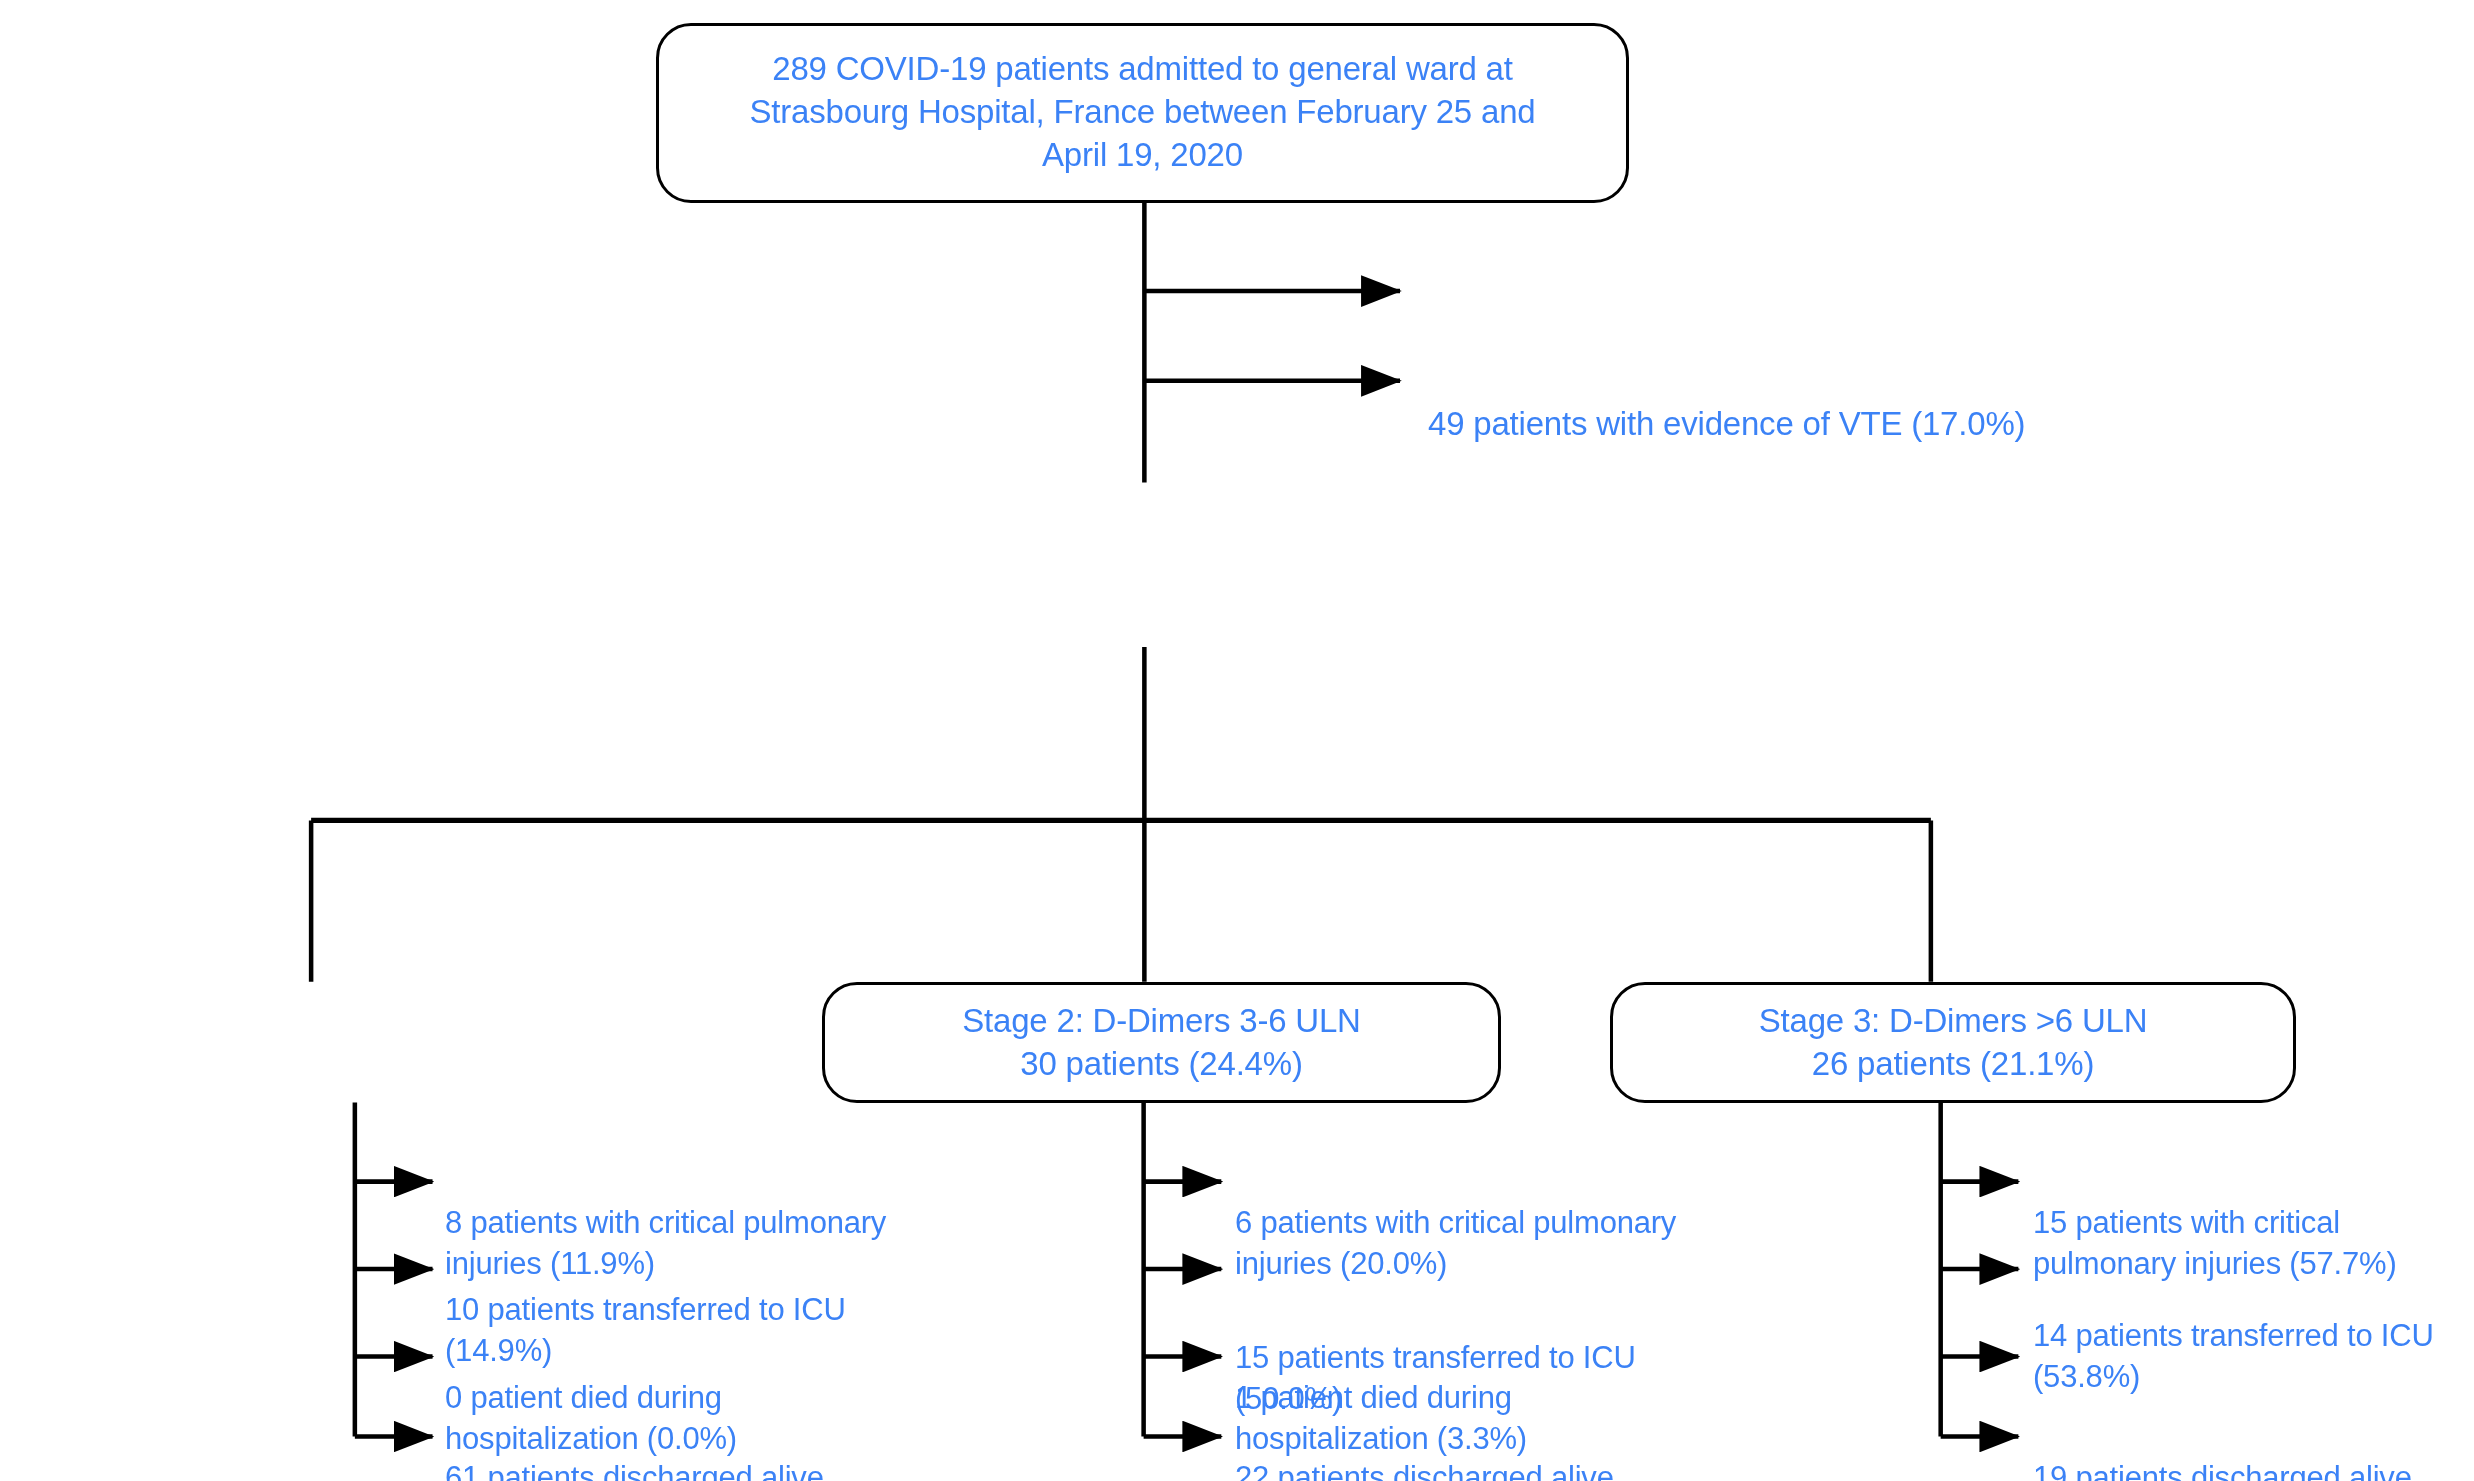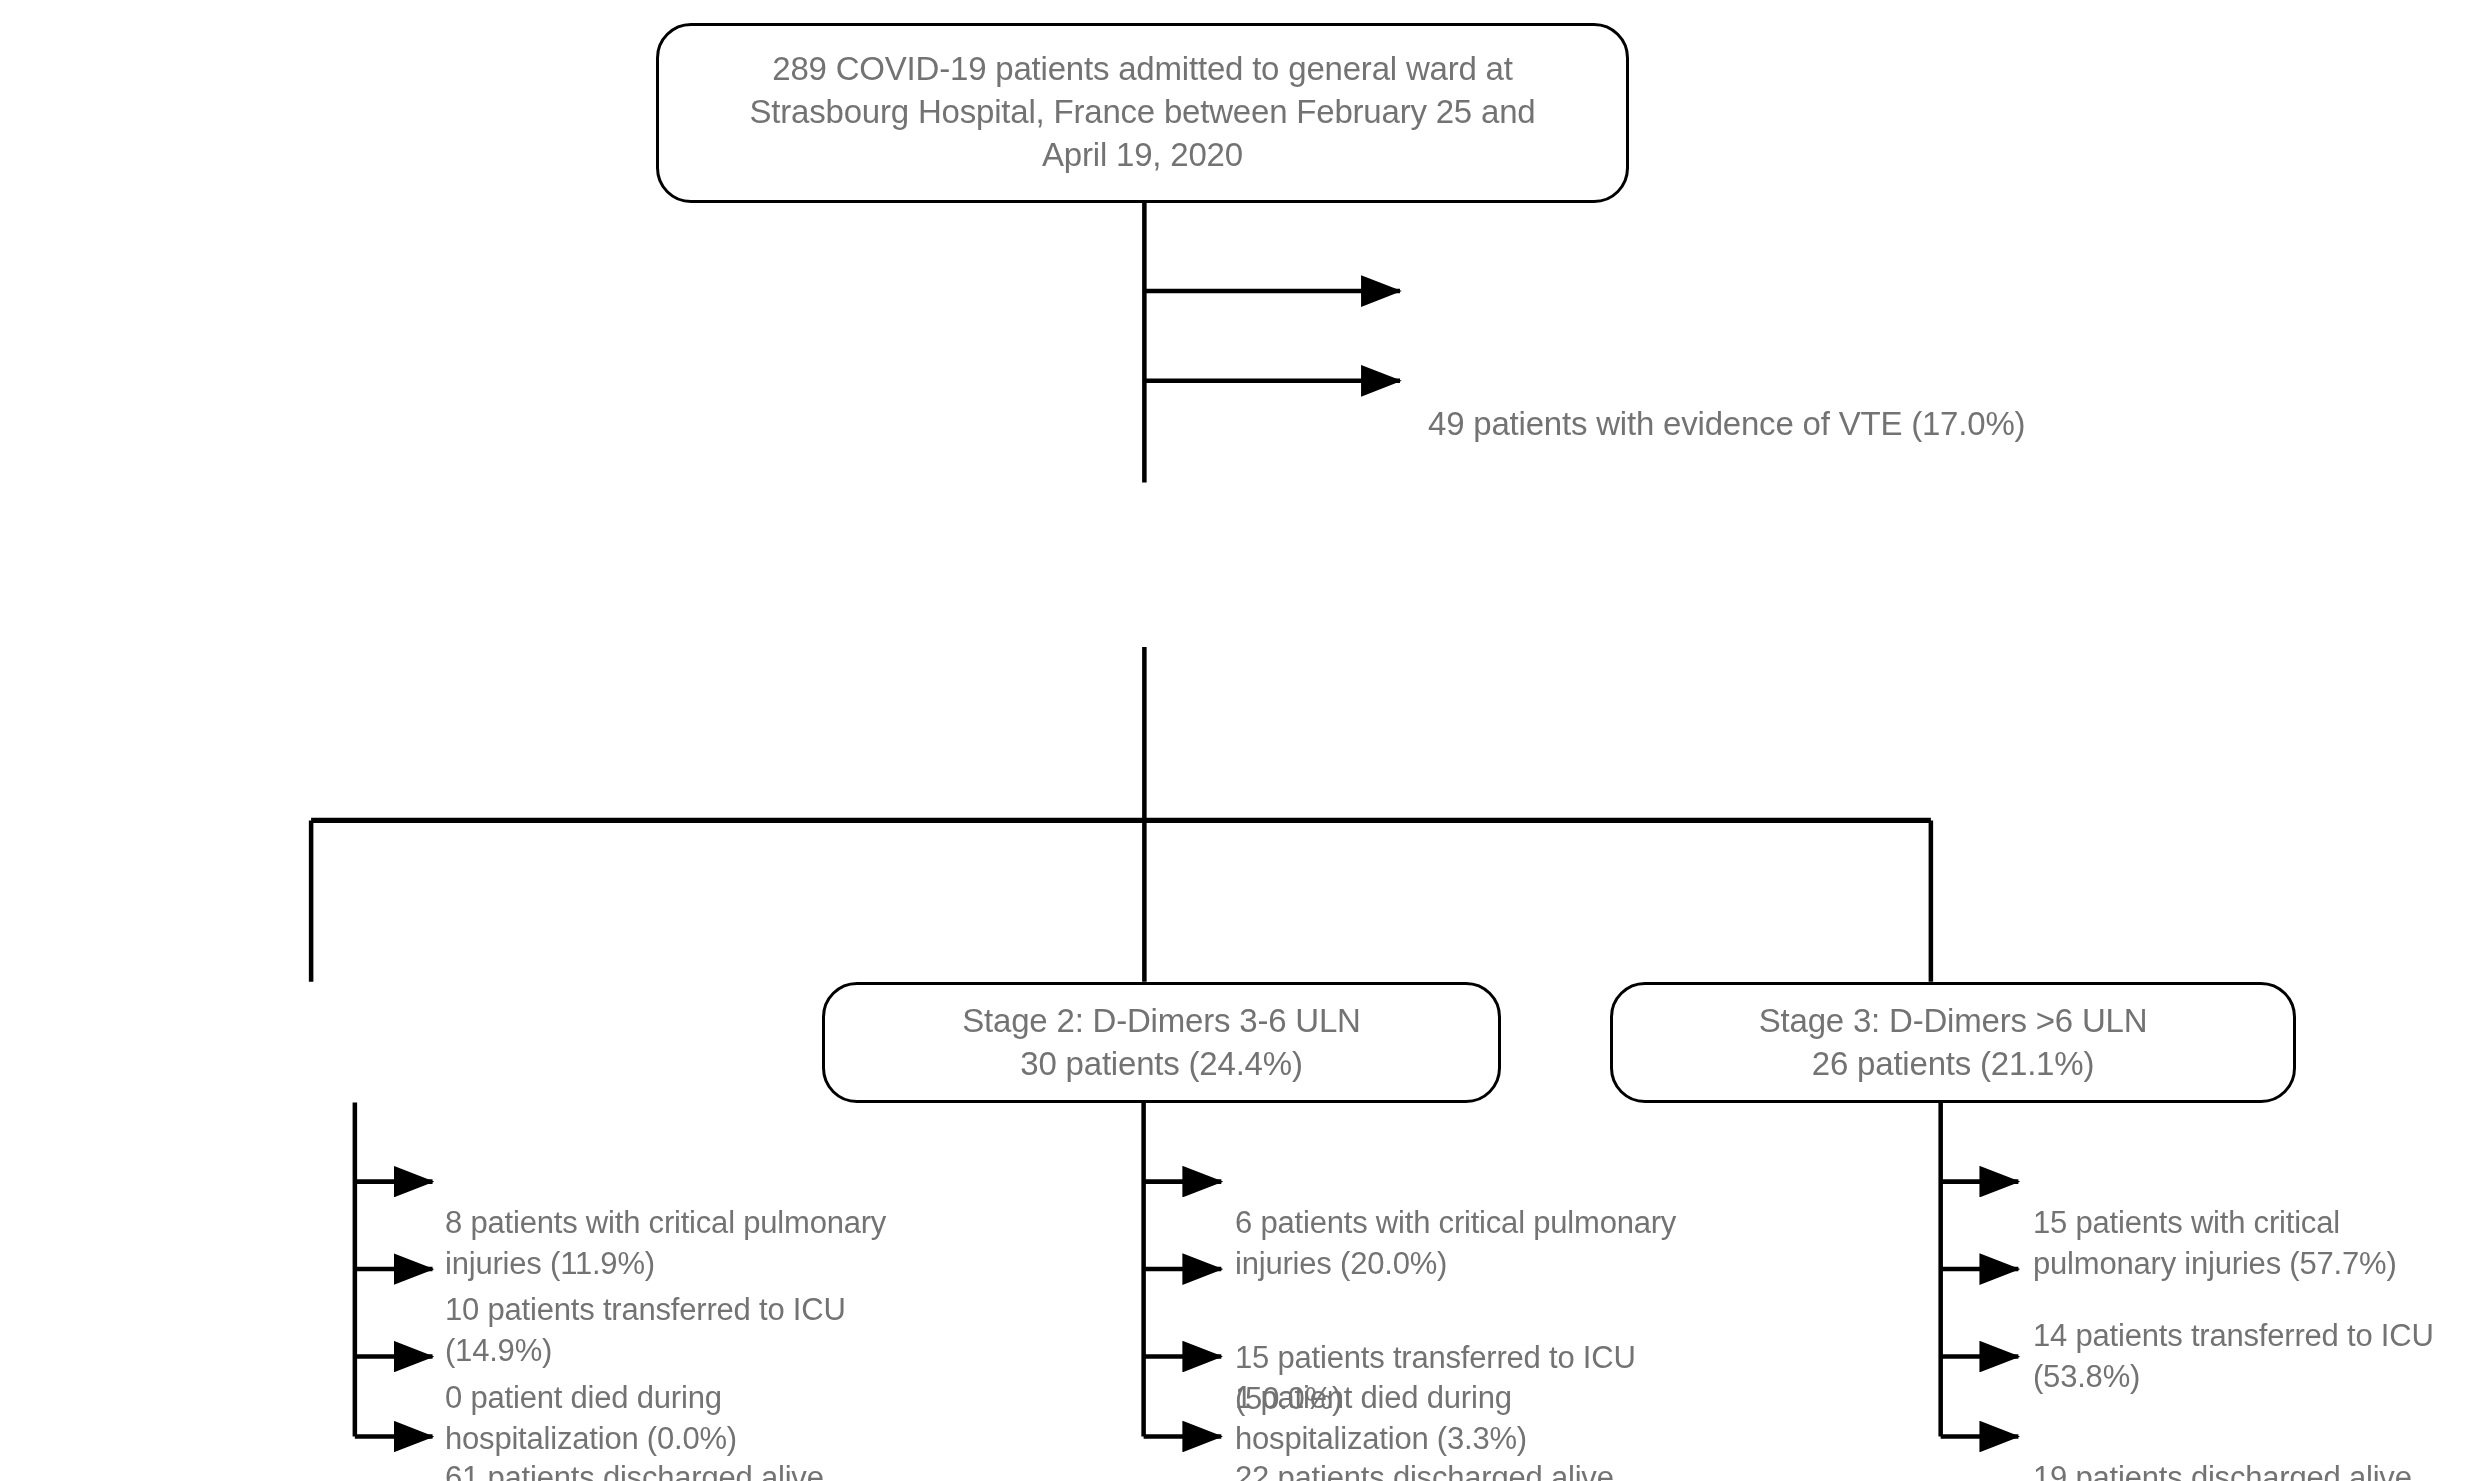--- a/index.html
+++ b/index.html
@@ -7,21 +7,21 @@
     margin: 0;
     padding: 0;
     background: #ffffff;
   }
   #canvas {
     position: relative;
     width: 2475px;
     height: 1481px;
     background: #ffffff;
     font-family: "Liberation Sans", sans-serif;
-    color: #737373;
+    color: #3b82f6;
     overflow: hidden;
   }
   #connectors {
     position: absolute;
     left: 0;
     top: 0;
     width: 2475px;
     height: 1481px;
     pointer-events: none;
   }

